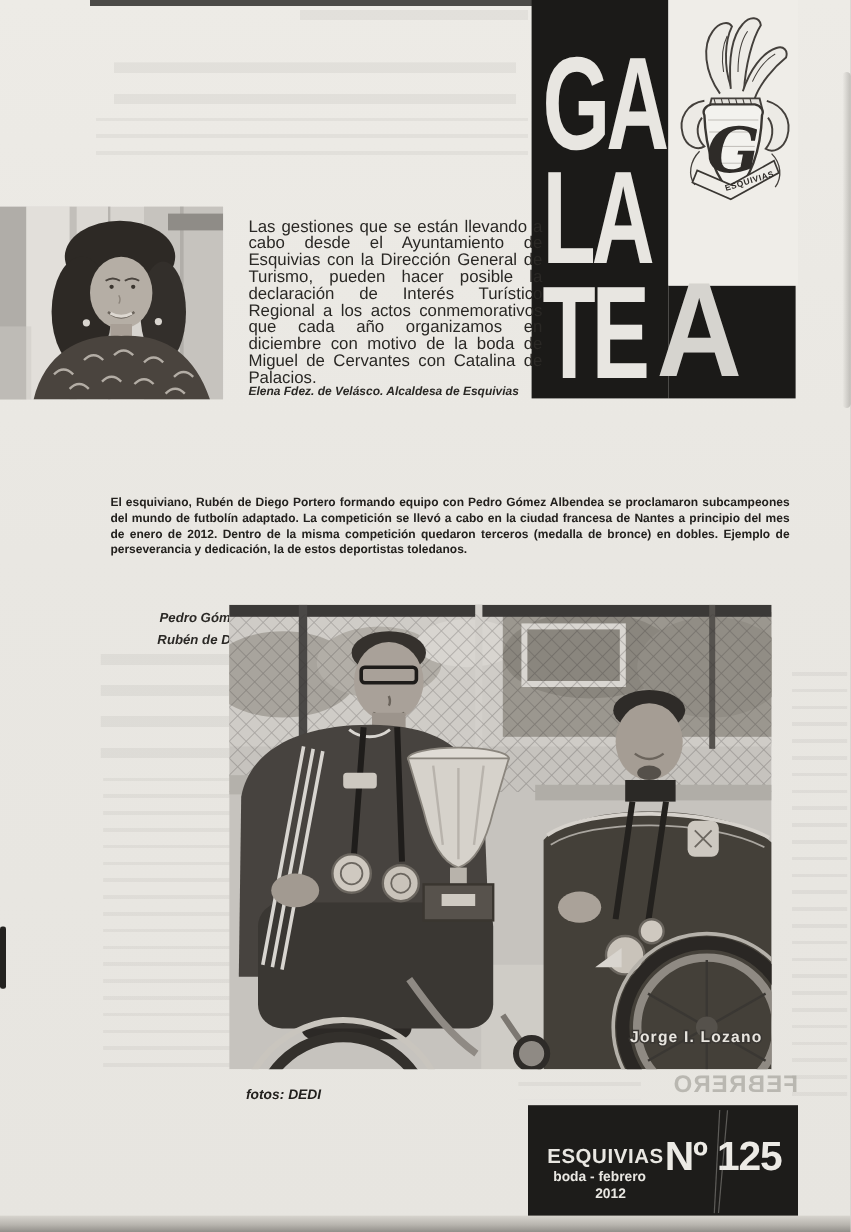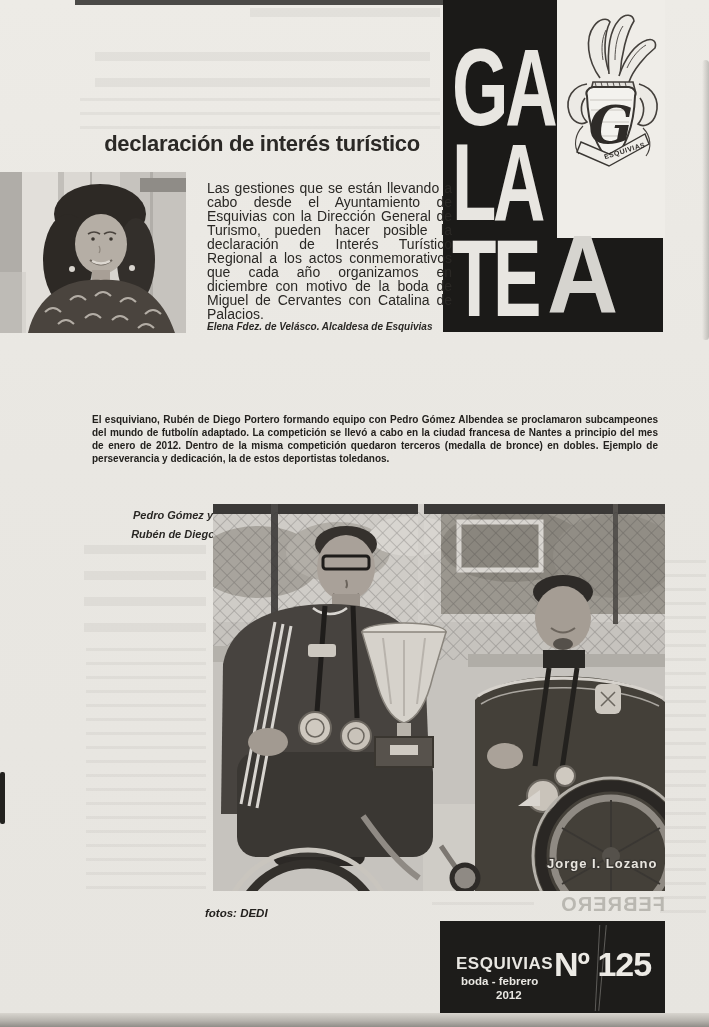--- a/index.html
+++ b/index.html
@@ -43,21 +43,21 @@
   .tourism-body{position:absolute;left:207px;top:181px;width:245px;margin:0;
     font-size:14px;line-height:14px;text-align:justify;color:#2a2825;}
   .tourism-caption{position:absolute;left:207px;top:321px;width:260px;
     font-size:10px;font-style:italic;font-weight:700;color:#2a2825;}
   .champ-headline{position:absolute;left:90px;top:350px;width:570px;margin:0;
     font-size:48px;line-height:50px;font-weight:800;letter-spacing:-1.5px;color:#282624;}
   .champ-lead{position:absolute;left:92px;top:414px;width:566px;margin:0;
     font-size:10px;line-height:12.9px;font-weight:700;text-align:justify;color:#23211e;}
   .champ-caption{position:absolute;left:98px;top:506px;width:150px;text-align:center;
     font-size:11px;line-height:19px;font-style:italic;font-weight:700;color:#2a2825;}
-  .main-photo{position:absolute;left:213px;top:504px;width:452px;height:387px;text-align:center;}
+  .main-photo{position:absolute;left:191px;top:504px;width:452px;height:387px;text-align:center;}
   .photo-credit{position:absolute;left:205px;top:895px;font-size:11.5px;font-style:italic;
     font-weight:800;color:#23211e;margin-top:12px;}
   
   .footer-block{position:absolute;left:440px;top:921px;width:225px;height:94px;background:#1d1c1a;}
   .footer-town{position:absolute;left:16px;top:33px;font-size:17px;font-weight:800;
     letter-spacing:.5px;color:#e9e7e2;}
   .footer-period{position:absolute;left:21px;top:54px;font-size:11.5px;font-weight:700;color:#e9e7e2;}
   .footer-year{position:absolute;left:56px;top:68px;font-size:11.5px;font-weight:700;color:#e9e7e2;}
   .footer-issue{position:absolute;left:114px;top:24px;font-size:34px;font-weight:800;
     letter-spacing:-1px;color:#eceae5;}
@@ -115,21 +115,20 @@
         <path d="M20,152 L52,166 L92,144 L88,134 L52,154 L24,142 Z" fill="#efede8" stroke="#3a3733" stroke-width="1.4"></path>
         <text transform="rotate(-17 68 152)" x="68" y="153" text-anchor="middle" font-size="7" font-family="Liberation Sans, sans-serif" font-weight="700" letter-spacing=".5" fill="#2e2b28">ESQUIVIAS</text>
       </svg>
     </div>
     <div class="mast-letter l1">GA</div>
     <div class="mast-letter l2">LA</div>
     <div class="mast-letter l3">TE</div>
     <div class="mast-accent">A</div>
   </div>
 
-  <h2 class="tourism-headline">declaración de interés turístico</h2>
 
   <div class="woman-photo">
     <svg width="186" height="161" viewBox="0 0 186 161">
       <rect width="186" height="161" fill="#d7d4cf"></rect>
       <rect x="0" y="0" width="22" height="161" fill="#b0ada8"></rect>
       <rect x="22" y="0" width="38" height="161" fill="#e2dfda"></rect>
       <rect x="58" y="0" width="6" height="161" fill="#c2bfba"></rect>
       <rect x="64" y="0" width="28" height="161" fill="#dbd8d3"></rect>
       <rect x="90" y="0" width="2" height="161" fill="#b7b4af"></rect>
       <rect x="120" y="0" width="66" height="161" fill="#c6c3be"></rect>

